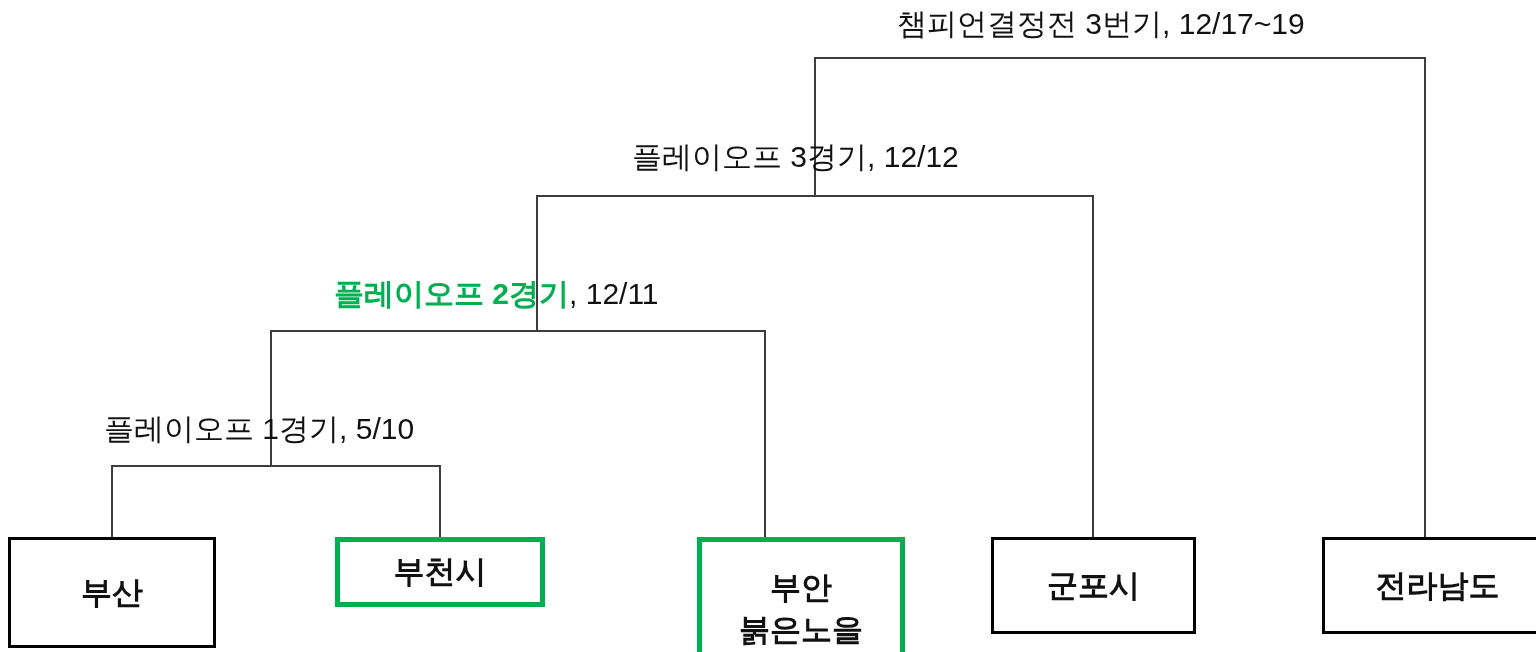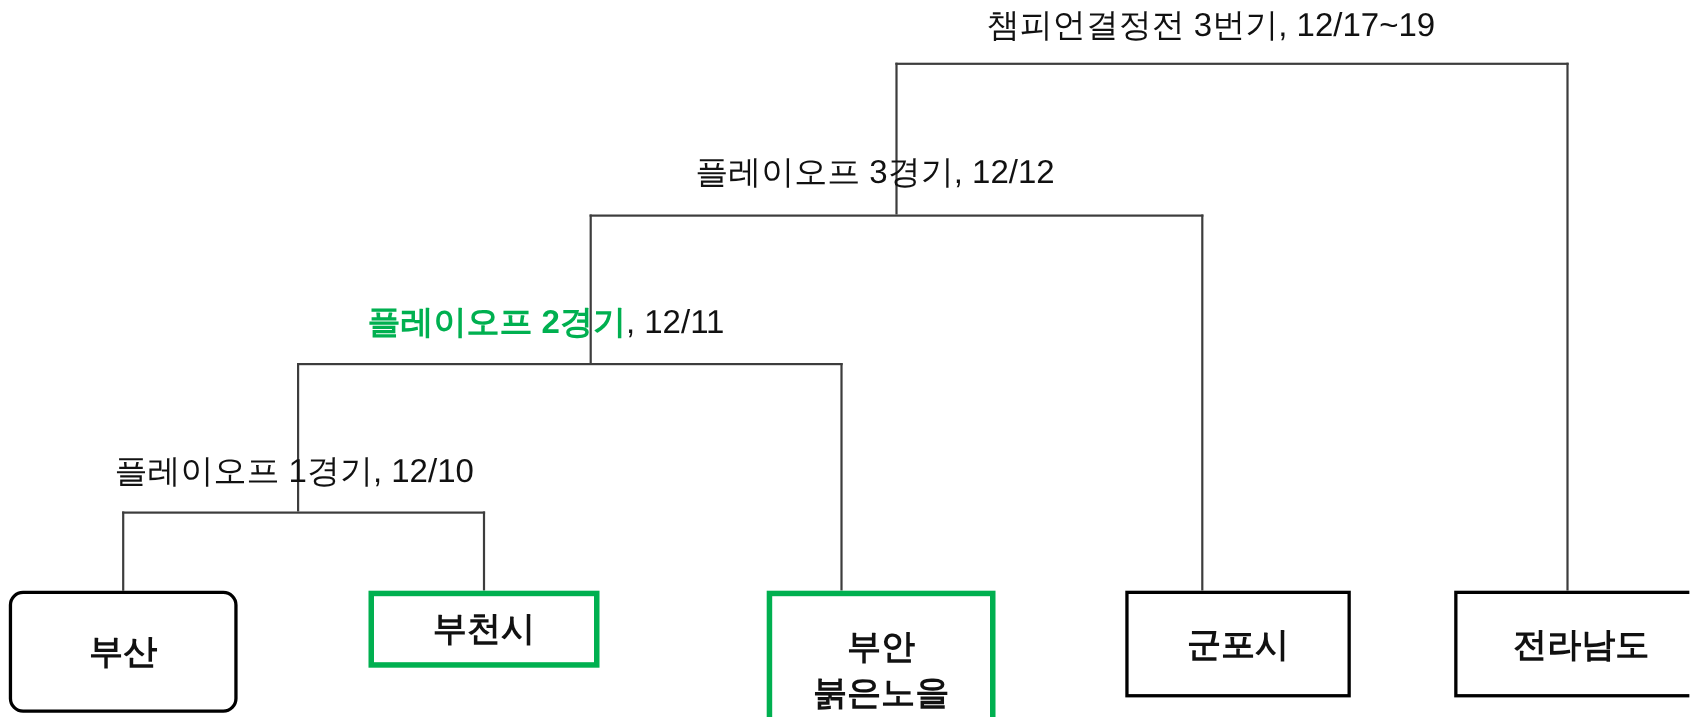--- a/index.html
+++ b/index.html
@@ -73,49 +73,49 @@
 
   <div class="line" style="left:536px; top:195px; width:2px;  height:135px;"></div>
   <div class="line" style="left:536px; top:195px; width:558px; height:2px;"></div>
   <div class="line" style="left:1092px; top:195px; width:2px; height:342px;"></div>
 
   <div class="line" style="left:814px; top:57px; width:2px;  height:138px;"></div>
   <div class="line" style="left:814px; top:57px; width:612px; height:2px;"></div>
   <div class="line" style="left:1424px; top:57px; width:2px; height:480px;"></div>
 
   <div class="round-label" style="left:104px; top:411px;">
-    <span class="title">플레이오프 1경기</span><span class="date">, 12/10</span>
+    <span class="title">플레이오프 1경기</span><span class="date">, 5/10</span>
   </div>
 
   <div class="round-label hl" style="left:334px; top:276px;">
     <span class="title">플레이오프 2경기</span><span class="date">, 12/11</span>
   </div>
 
   <div class="round-label" style="left:632px; top:139px;">
     <span class="title">플레이오프 3경기</span><span class="date">, 12/12</span>
   </div>
 
   <div class="round-label" style="left:897px; top:6px;text-align:center;">
     <span class="title">챔피언결정전 3번기</span><span class="date">, 12/17~19</span>
   </div>
 
-  <div class="team-box" style="left:8px; top:537px; width:208px; height:111px;border-radius:13px;">
+  <div class="team-box" style="left:8px; top:537px; width:208px; height:111px;">
     <div>부산</div>
   </div>
 
   <div class="team-box hl" style="left:335px; top:537px; width:210px; height:70px;">
     <div>부천시</div>
   </div>
 
   <div class="team-box hl" style="left:661px; top:537px; width:208px; height:143px;margin-left:36px;">
     <div>부안</div>
     <div>붉은노을</div>
   </div>
 
-  <div class="team-box" style="left:991px; top:537px; width:205px; height:97px;margin-left:32px;">
+  <div class="team-box" style="left:991px; top:537px; width:205px; height:97px;">
     <div>군포시</div>
   </div>
 
   <div class="team-box" style="left:1322px; top:537px; width:231px; height:97px;">
     <div>전라남도</div>
   </div>
 
 </div>
 
 </body></html>

